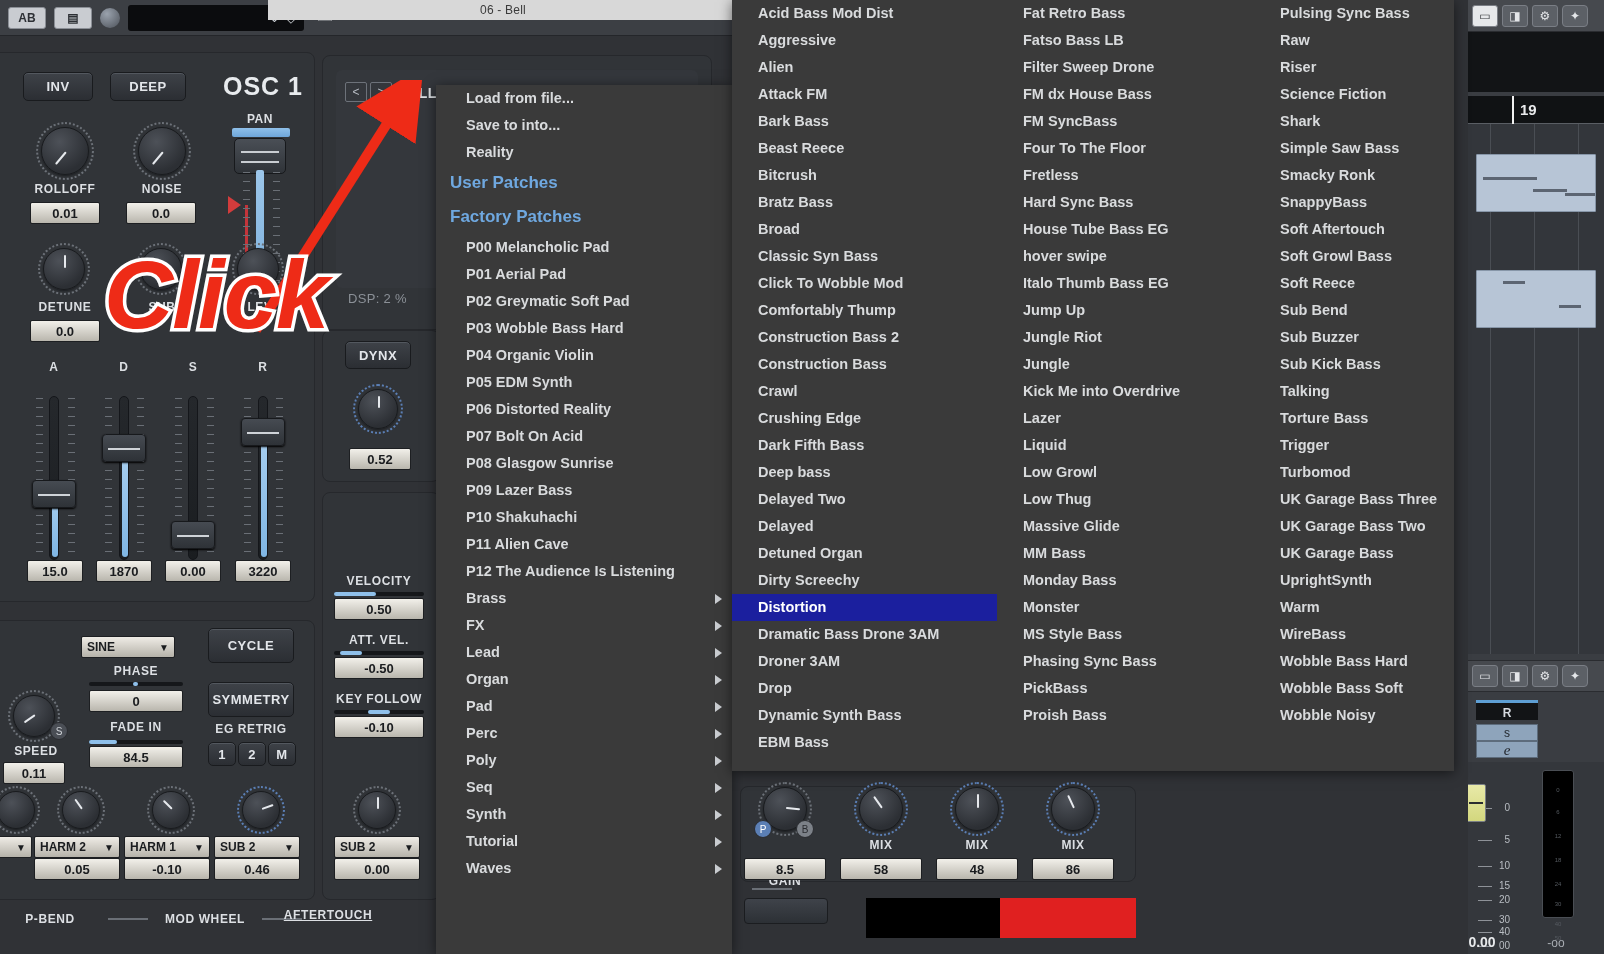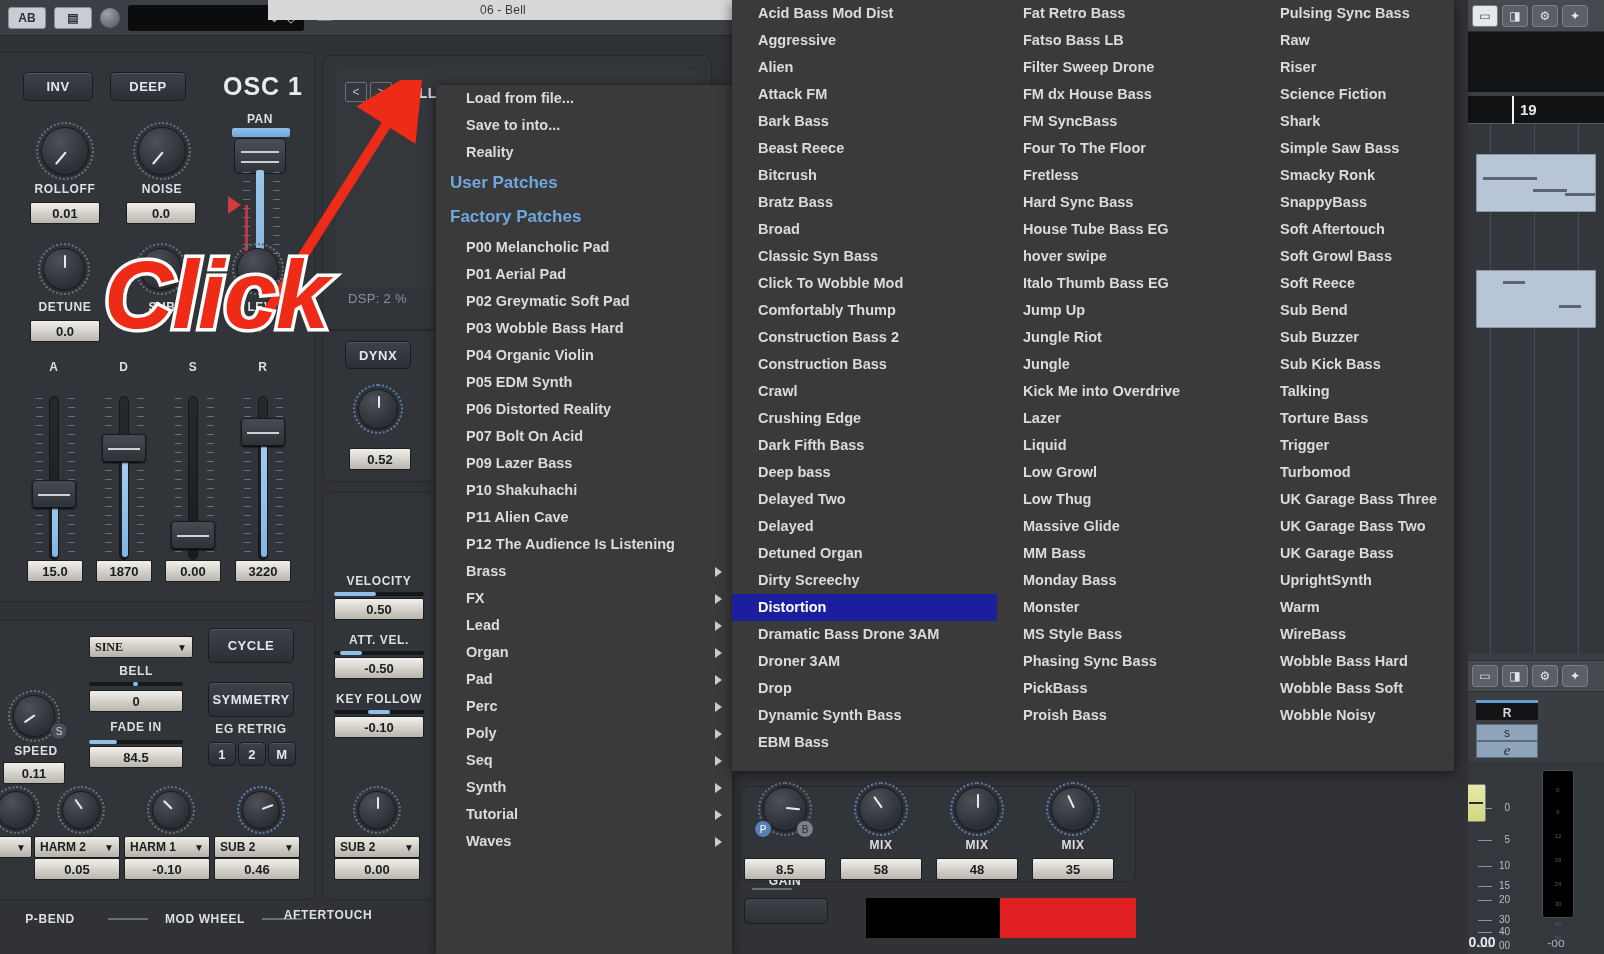--- a/index.html
+++ b/index.html
@@ -513,25 +513,25 @@
 
     <div class="panel" style="left:-20px;top:620px;width:335px;height:280px;"></div>
     <div class="knobring" style="left:8px;top:690px;width:52px;height:52px;border-color:#6c7178;"></div>
     <div class="knob" style="left:13px;top:695px;width:42px;height:42px;">
       <span class="tick" style="height:13px;top:6px;transform:rotate(-125deg);"></span>
     </div>
     <div style="position:absolute;left:50px;top:722px;width:18px;height:18px;border-radius:50%;background:#4a4e55;border:1px solid #2a2c30;color:#cfd3d8;font-size:10px;text-align:center;line-height:17px;">S</div>
     <div class="lbl" style="left:0px;top:744px;width:72px;">SPEED</div>
     <div class="vbox" style="left:3px;top:762px;width:62px;">0.11</div>
 
-    <div class="slotsel" style="left:89px;top:636px;width:104px;font-family:Liberation Serif, serif;">
+    <div class="slotsel" style="left:81px;top:636px;width:94px;">
       <span>SINE</span>
       <span style="font-size:10px;">▼</span>
     </div>
-    <div class="lbl" style="left:89px;top:664px;width:94px;">BELL</div>
+    <div class="lbl" style="left:89px;top:664px;width:94px;">PHASE</div>
     <div class="hbar" style="left:89px;top:682px;width:94px;">
         <i style="left:44px;width:5px;"></i>
       </div>
     <div class="vbox" style="left:89px;top:690px;width:94px;">0</div>
     <div class="lbl" style="left:89px;top:720px;width:94px;">FADE IN</div>
     <div class="hbar" style="left:89px;top:740px;width:94px;">
         <i style="left:0;width:28px;"></i>
       </div>
     <div class="vbox" style="left:89px;top:746px;width:94px;">84.5</div>
 
@@ -574,21 +574,21 @@
     <div class="slotsel" style="left:214px;top:836px;width:86px;">
       <span>SUB 2</span>
       <span style="font-size:10px;">▼</span>
     </div>
     <div class="vbox" style="left:214px;top:858px;width:86px;">0.46</div>
 
     <div class="lbl" style="left:10px;top:912px;width:80px;">P-BEND</div>
     <div style="position:absolute;left:108px;top:918px;width:40px;height:2px;background:#6a6f76;"></div>
     <div class="lbl" style="left:150px;top:912px;width:110px;">MOD WHEEL</div>
     <div style="position:absolute;left:262px;top:918px;width:40px;height:2px;background:#6a6f76;"></div>
-    <div class="lbl" style="left:268px;top:908px;width:120px;">AFTERTOUCH</div>
+    <div class="lbl" style="left:268px;top:908px;width:120px;text-decoration:underline;">AFTERTOUCH</div>
 
     <div class="panel" style="left:322px;top:55px;width:390px;height:275px;"></div>
     <div class="panel-inner" style="left:336px;top:70px;width:362px;height:218px;background:#34373c;"></div>
     <div class="navbtn" style="left:345px;top:82px;">&lt;</div>
     <div class="navbtn" style="left:370px;top:82px;">&gt;</div>
     <div class="lbl" style="left:392px;top:85px;width:90px;text-align:left;font-size:14px;">*BELL.B</div>
     <div class="lbl dsp" style="left:348px;top:291px;width:110px;text-align:left;">DSP: 2 %</div>
 
     <div class="panel" style="left:322px;top:330px;width:118px;height:152px;"></div>
     <div class="btn3d" style="left:345px;top:341px;width:66px;height:28px;">DYNX</div>
@@ -645,21 +645,21 @@
         <div class="knob" style="left: 955px; top: 787px; width: 44px; height: 44px;">
           <span class="tick" style="height: 14px; top: 6px; transform: rotate(0deg);"></span>
         </div>
         <div class="lbl" style="left: 940px; top: 838px; width: 74px;">MIX</div>
         <div class="vbox" style="left: 936px; top: 858px; width: 82px;">48</div>
         <div class="knobring" style="left: 1046px; top: 782px; width: 54px; height: 54px; border-color: rgb(91, 127, 181);"></div>
         <div class="knob" style="left: 1051px; top: 787px; width: 44px; height: 44px;">
           <span class="tick" style="height: 14px; top: 6px; transform: rotate(-25deg);"></span>
         </div>
         <div class="lbl" style="left: 1036px; top: 838px; width: 74px;">MIX</div>
-        <div class="vbox" style="left: 1032px; top: 858px; width: 82px;">35</div>
+        <div class="vbox" style="left: 1032px; top: 858px; width: 82px;">86</div>
       </div>
 
     <div style="position:absolute;left:744px;top:898px;width:84px;height:26px;background:linear-gradient(#3f434a,#2c3035);border:1px solid #1b1d20;border-radius:4px;"></div>
     <div style="position:absolute;left:866px;top:898px;width:270px;height:40px;background:#000;"></div>
     <div style="position:absolute;left:1000px;top:898px;width:136px;height:40px;background:#e02020;"></div>
     <div style="position:absolute;left:752px;top:888px;width:40px;height:2px;background:#6a6f76;"></div>
   </div>
 
   <div class="menu menu-col1" id="menu-col1">
       <div class="mi "><span>Load from file...</span></div>
@@ -668,20 +668,21 @@
       <div class="mi header"><span>User Patches</span></div>
       <div class="mi header"><span>Factory Patches</span></div>
       <div class="mi "><span>P00 Melancholic Pad</span></div>
       <div class="mi "><span>P01 Aerial Pad</span></div>
       <div class="mi "><span>P02 Greymatic Soft Pad</span></div>
       <div class="mi "><span>P03 Wobble Bass Hard</span></div>
       <div class="mi "><span>P04 Organic Violin</span></div>
       <div class="mi "><span>P05 EDM Synth</span></div>
       <div class="mi "><span>P06 Distorted Reality</span></div>
       <div class="mi "><span>P07 Bolt On Acid</span></div>
+      <div class="mi "><span>P08 Glasgow Sunrise</span></div>
       <div class="mi "><span>P09 Lazer Bass</span></div>
       <div class="mi "><span>P10 Shakuhachi</span></div>
       <div class="mi "><span>P11 Alien Cave</span></div>
       <div class="mi "><span>P12 The Audience Is Listening</span></div>
       <div class="mi "><span>Brass</span><span class="arrow"></span></div>
       <div class="mi "><span>FX</span><span class="arrow"></span></div>
       <div class="mi "><span>Lead</span><span class="arrow"></span></div>
       <div class="mi "><span>Organ</span><span class="arrow"></span></div>
       <div class="mi "><span>Pad</span><span class="arrow"></span></div>
       <div class="mi "><span>Perc</span><span class="arrow"></span></div>

